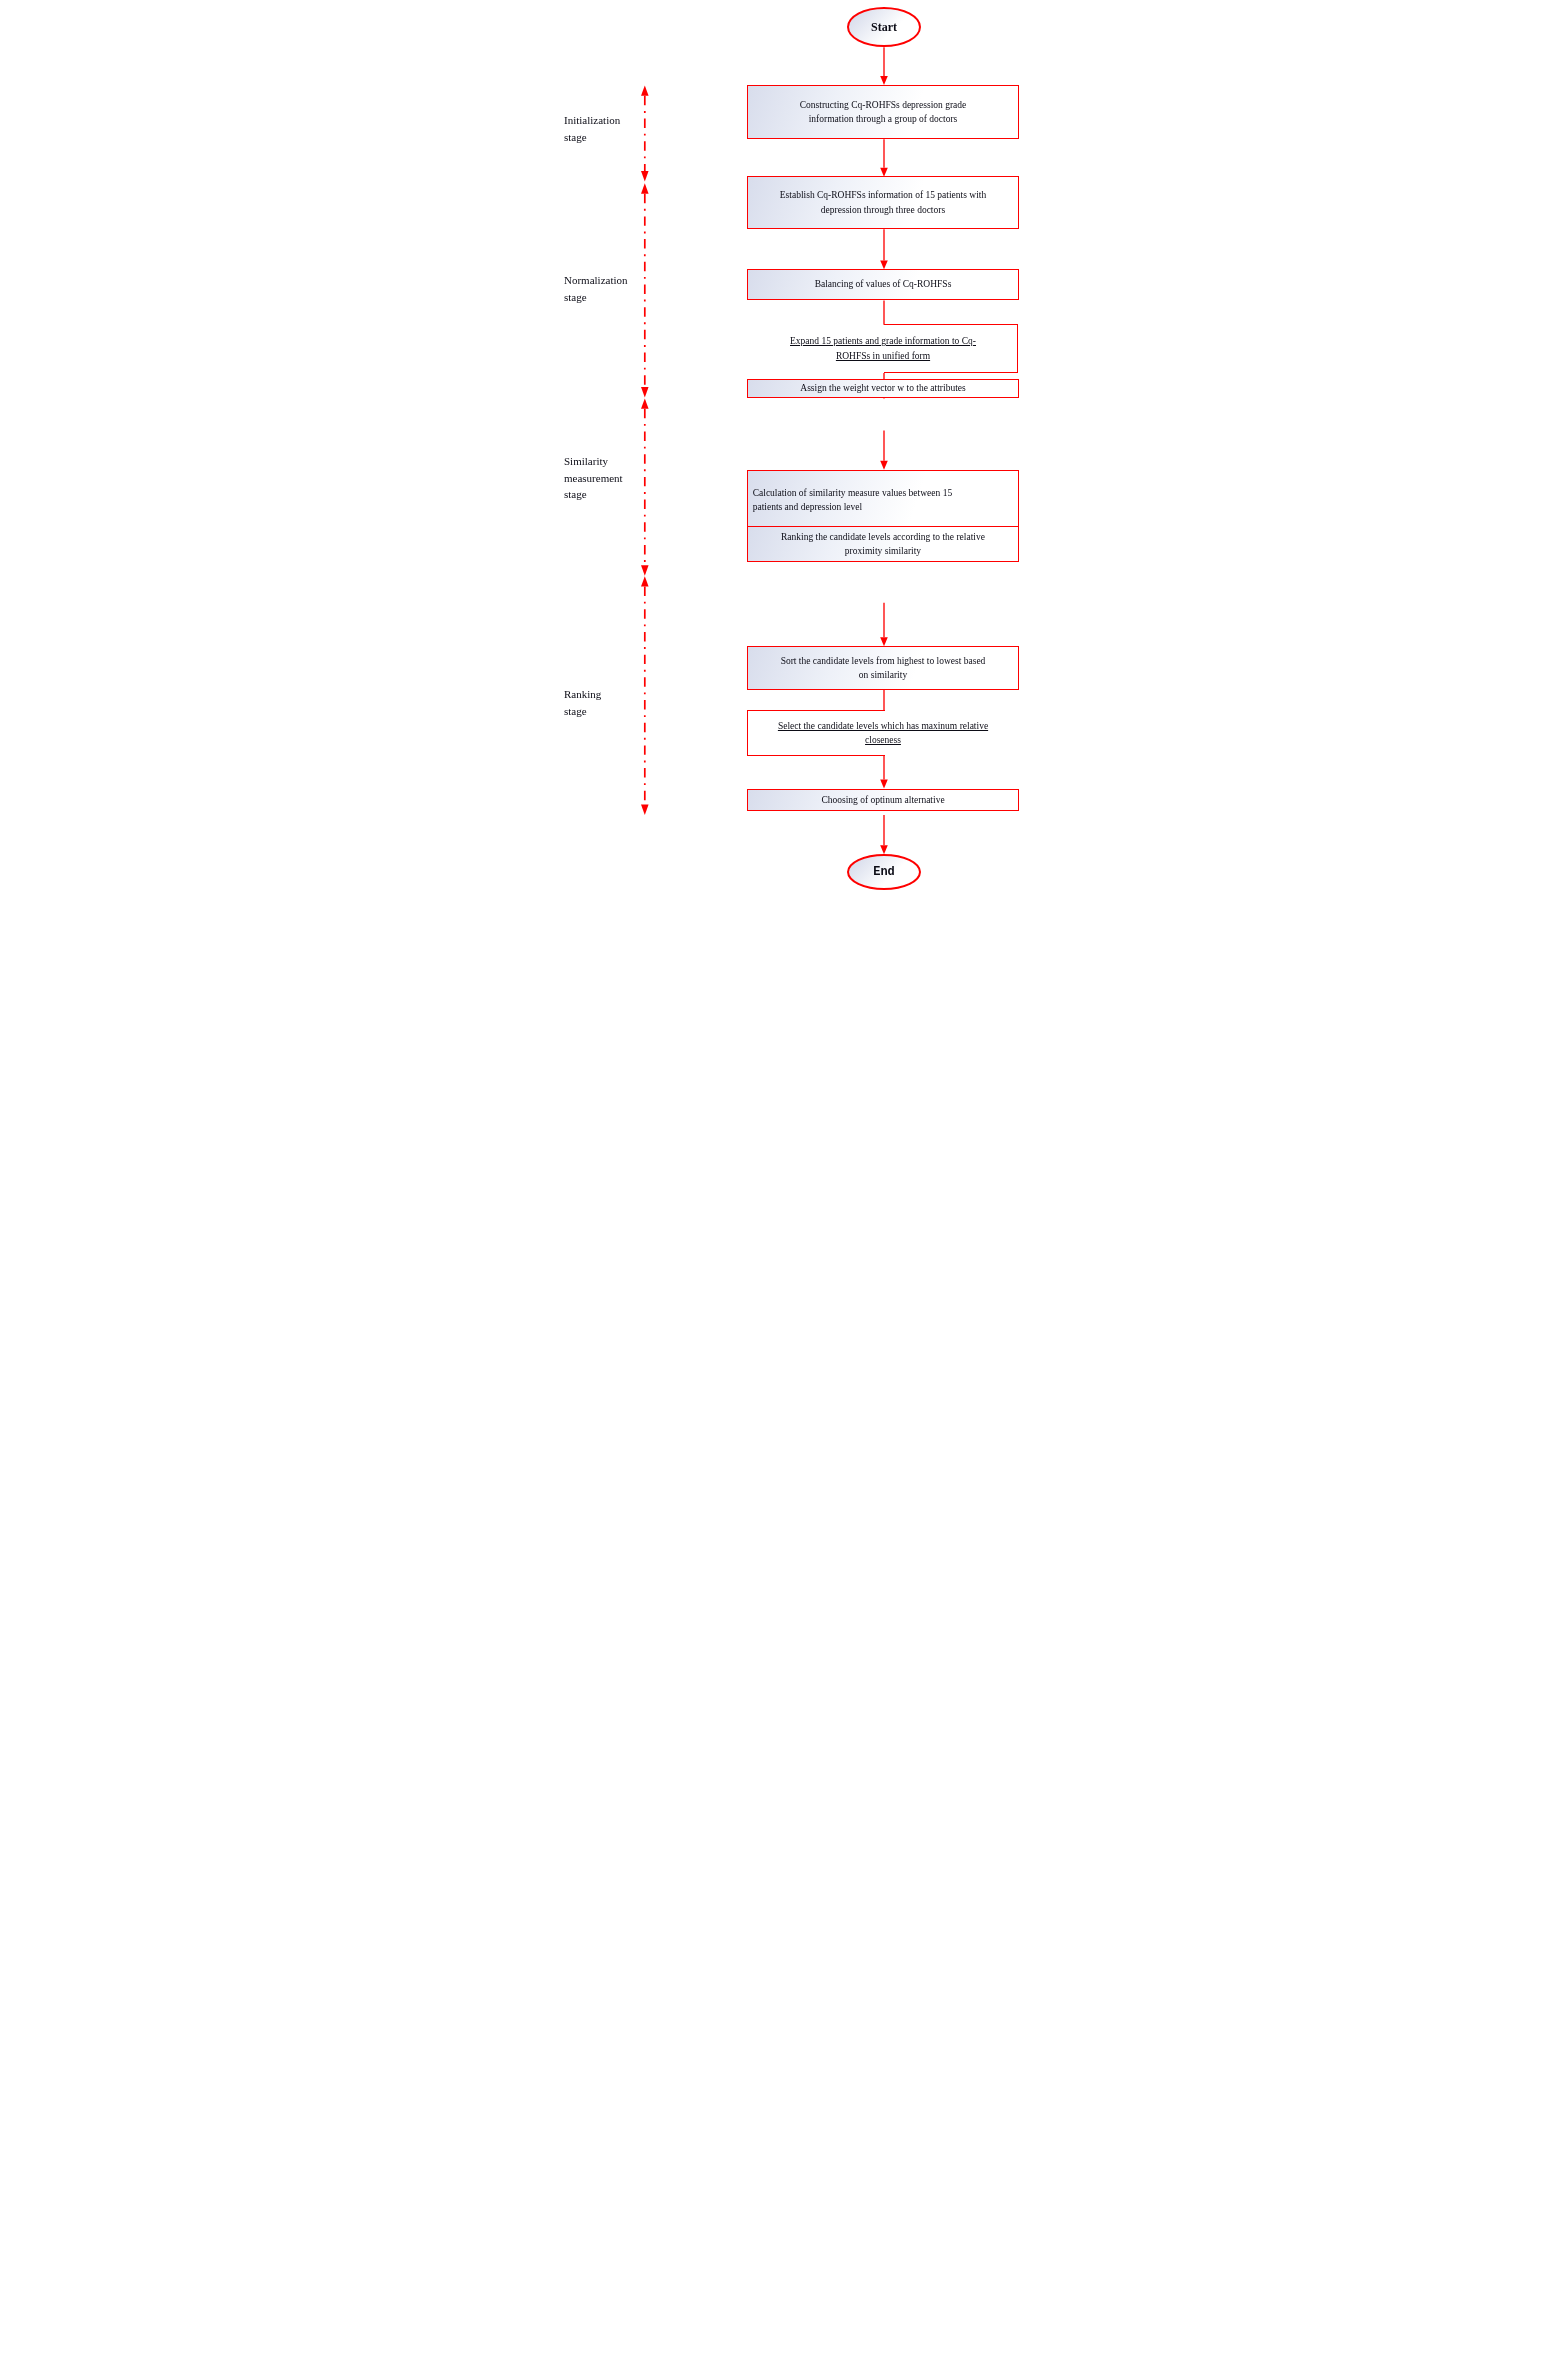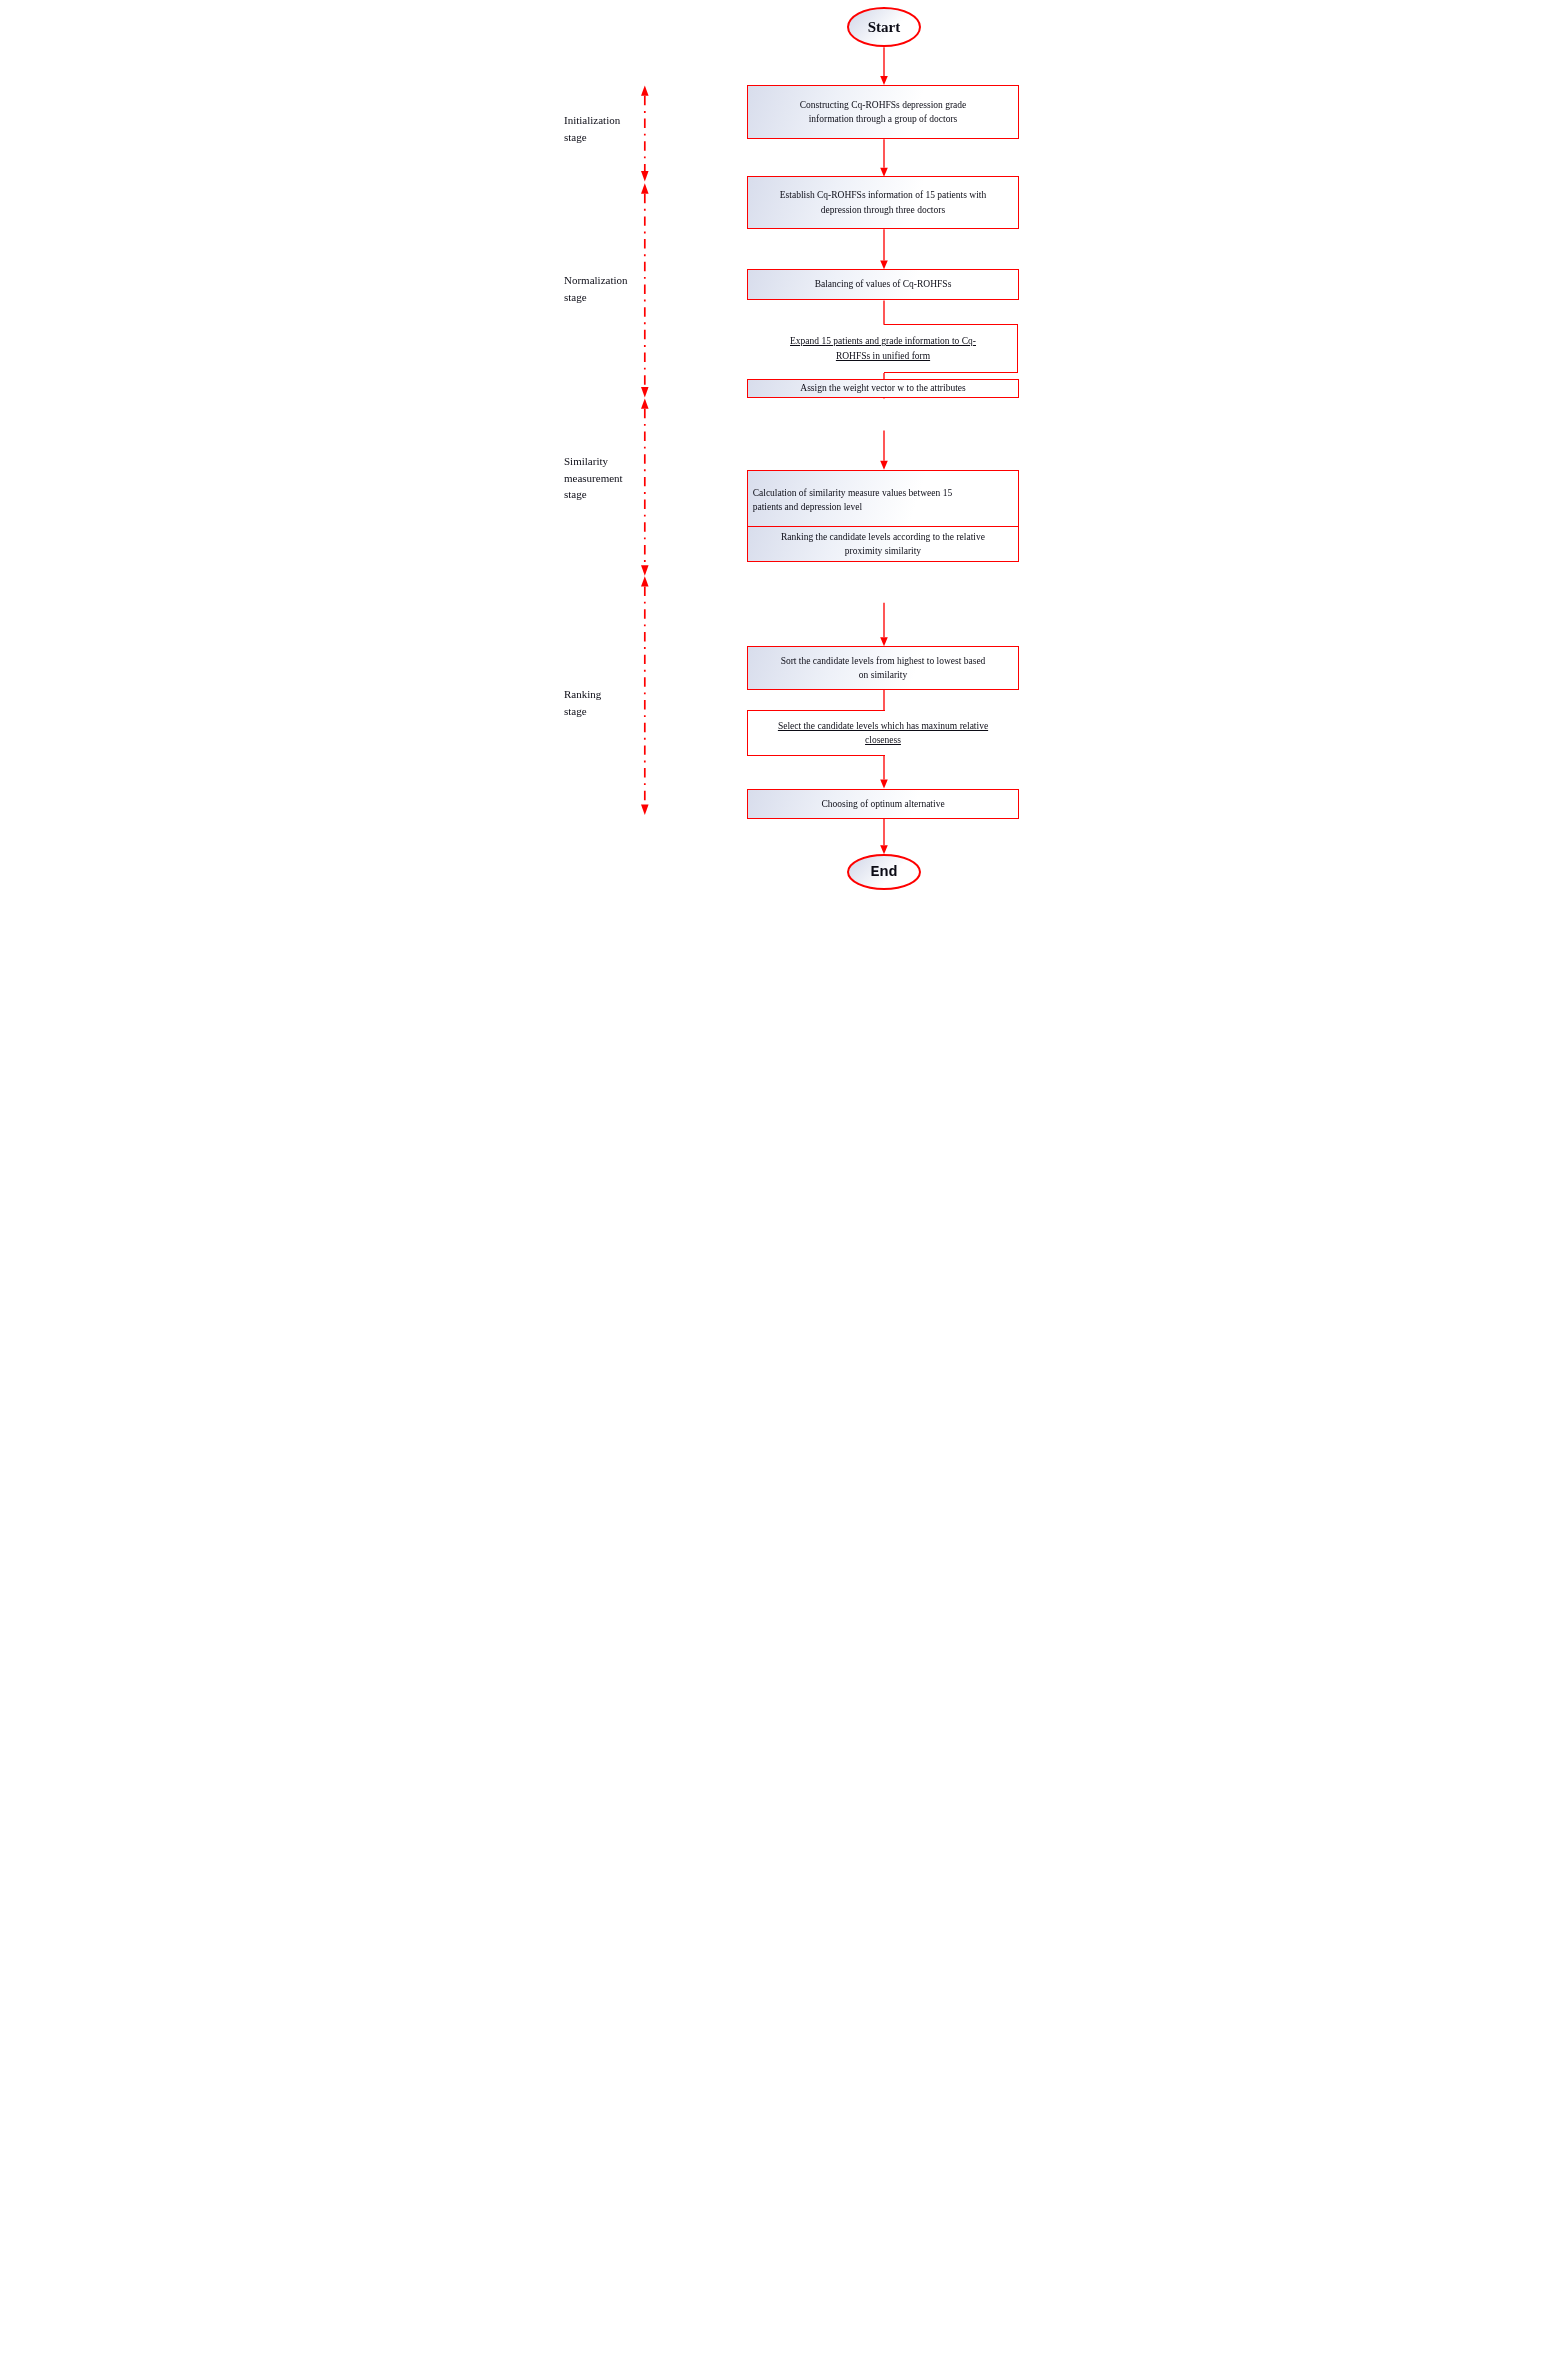--- a/index.html
+++ b/index.html
@@ -65,21 +65,21 @@
     left:327px;
     width:74px;
     box-sizing:border-box;
     border:2.4px solid var(--accent);
     border-radius:50%;
     background:linear-gradient(135deg,var(--fill-from) 10%,var(--fill-to) 62%);
     display:flex;
     align-items:center;
     justify-content:center;
   }
-  .terminal span{font-weight:bold;font-size:15px;color:var(--ink);}
+  .terminal span{font-weight:bold;font-size:12px;color:var(--ink);}
   .start{top:7px;height:40px;}
   .end{top:854px;height:36px;font-family:Liberation Mono, monospace;}
 </style>
 </head>
 <body>
 
 <div class="canvas">
 
   <svg class="overlay" viewBox="0 0 1100 1898">
 
@@ -195,21 +195,21 @@
     <div class="txt">Sort the candidate levels from highest to lowest based
 on similarity</div>
   </div>
 
   <div class="pbox open" style="top:710px;height:46px">
     <div class="txt">Select the candidate levels which has maxinum relative
 closeness</div>
   </div>
   <div class="border-overlay" style="left:227px;top:710px;width:138px;height:46px;border-right:none"></div>
 
-  <div class="pbox" style="top:789px;height:30px">
+  <div class="pbox" style="top:789px;height:22px">
     <div class="txt">Choosing of optinum alternative</div>
   </div>
 
   <div class="terminal end">
     <span>End</span>
   </div>
 
 </div>
 
 

